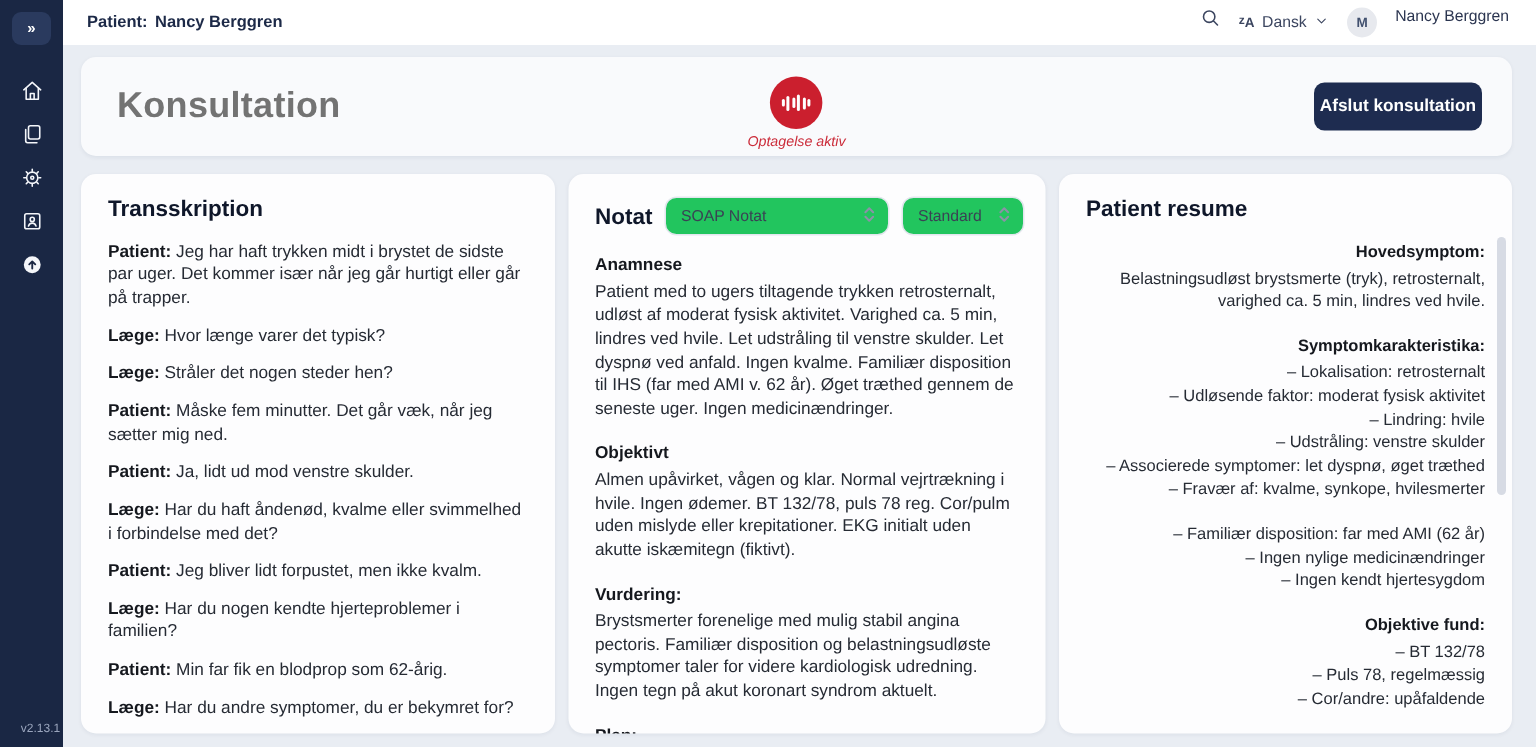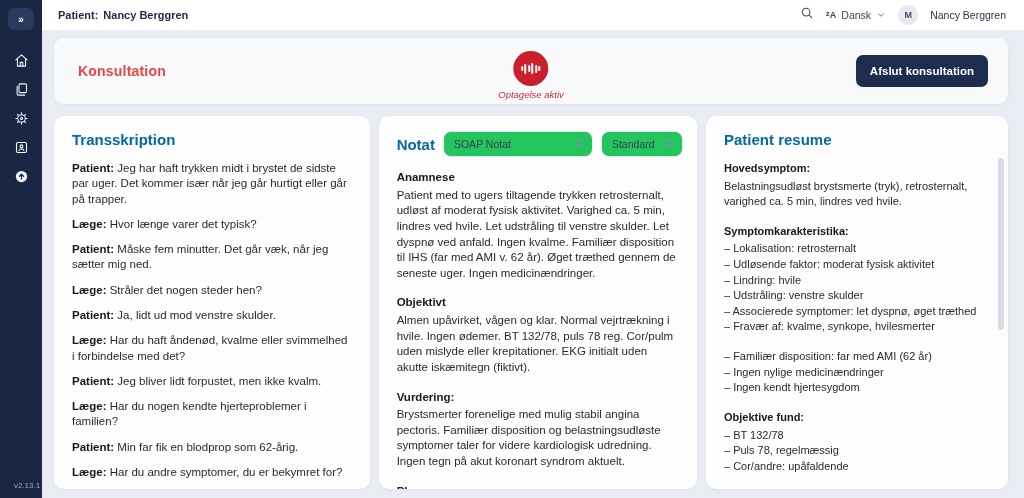--- a/index.html
+++ b/index.html
@@ -29,21 +29,21 @@
     position:absolute; bottom:8px; left:12px; right:0; text-align:center;
     font-size:8px; color:#9aa5bd;
   }
   
   .topbar {
     position:absolute; left:42px; right:0; top:0; height:30px; background:#ffffff;
     display:flex; align-items:center; padding:0 18px 0 16px;
   }
   .patient-label, .patient-name { font-size:11px; font-weight:700; color:#1c2947; }
   .patient-name { margin-left:5px; }
-  .topbar-right { margin-left:auto; display:flex; align-items:center; gap:12px; }
+  .topbar-right { margin-left:auto; display:flex; gap:12px; }
   .search-ic svg { width:14px; height:14px; stroke:#3c4660; fill:none; stroke-width:1.8; stroke-linecap:round; }
   .lang { display:flex; align-items:center; gap:5px; cursor:pointer; }
   .trans-ic { font-size:10px; color:#3c4660; font-weight:700; line-height:1; }
   .trans-ic .tz { font-size:8px; vertical-align:top; }
   .trans-ic .ta { font-size:9px; vertical-align:bottom; }
   .lang-label { font-size:10.5px; color:#3c4660; }
   .chev svg { width:10px; height:10px; stroke:#3c4660; fill:none; stroke-width:1.8; stroke-linecap:round; stroke-linejoin:round; }
   .avatar {
     width:20px; height:20px; border-radius:50%; background:#e7e9ee;
     display:flex; align-items:center; justify-content:center;
@@ -54,52 +54,52 @@
   .main {
     position:absolute; left:42px; right:0; top:30px; bottom:0;
     background:#e9edf3; padding:8px 16px 9px 12px;
     display:flex; flex-direction:column;
   }
   .consult-card {
     background:#f9fafc; border-radius:10px; height:66px; flex:0 0 66px;
     box-shadow:0 1px 3px rgba(23,36,66,.06);
     display:flex; align-items:center; padding:0 20px 0 24px; position:relative;
   }
-  .consult-title { font-size:14px; font-weight:800; color:#ef4444; letter-spacing:.2px; }
+  .consult-title { font-size:24px; font-weight:800; color:#737373; letter-spacing:.2px; }
   .record-wrap {
     position:absolute; left:50%; transform:translateX(-50%); top:13px;
     display:flex; flex-direction:column; align-items:center; gap:3px;font-style:italic;
   }
   .record-circle {
     width:35px; height:35px; border-radius:50%; background:#cb1f2e;
     display:flex; align-items:center; justify-content:center; gap:1.5px; cursor:pointer;
   }
   .record-circle i { display:block; width:2px; background:#fff; border-radius:1px; }
   .record-circle i:nth-child(1){height:5px;}
   .record-circle i:nth-child(2){height:10px;}
   .record-circle i:nth-child(3){height:7px;}
   .record-circle i:nth-child(4){height:11px;}
   .record-circle i:nth-child(5){height:8px;}
   .record-circle i:nth-child(6){height:5px;}
   .record-label { font-size:9.5px; color:#cb2b39; }
   .end-btn {
     margin-left:auto; background:#1e2c50; color:#fff; border:none; cursor:pointer;
     font-family:inherit; font-size:11.5px; font-weight:700;
-    padding:10px 14px; border-radius:7px;
+    padding:10px 4px; border-radius:7px;
   }
   
   .panels { display:flex; gap:9px; margin-top:12px; flex:1; min-height:0; }
   .panel {
     background:#fdfdfe; border-radius:10px; box-shadow:0 1px 3px rgba(23,36,66,.06);
     padding:15px 18px; overflow:hidden; position:relative;
   }
   .panel-1 { flex:1.03; }
   .panel-2 { flex:1.04; }
-  .panel-3 { flex:0.98; }
-  .panel-title { font-size:15px; font-weight:800; color:#0369a1; }
+  .panel-3 { flex:0.98;text-align:right; }
+  .panel-title { font-size:15px; font-weight:800; color:#0f172a; }
   .panel-head { display:flex; align-items:center; gap:8px; }
   .selects { margin-left:auto; display:flex; gap:8px; }
   .select-box {
     height:26px; border:1px solid #e3e6ee; border-radius:8px; background:#22c55e;
     display:flex; align-items:center; padding:0 8px 0 10px; cursor:pointer;
     font-size:10.5px; color:#3a4254;
   }
   .select-box.wide { width:150px; }
   .select-box.narrow { width:82px; }
   .select-box .sel-val { flex:1; }
@@ -209,23 +209,23 @@
 
     <section class="panel panel-1">
       <div class="panel-head">
         <h2 class="panel-title">Transskription</h2>
       </div>
       <div class="messages">
   <p class="message"><span class="speaker">Patient:</span><span> Jeg har haft trykken midt i brystet de sidste par uger. Det kommer især når jeg går hurtigt eller går på trapper.</span></p>
 
   <p class="message"><span class="speaker">Læge:</span><span> Hvor længe varer det typisk?</span></p>
 
+  <p class="message"><span class="speaker">Læge:</span><span> Stråler det nogen steder hen?</span></p>
+
   <p class="message"><span class="speaker">Patient:</span><span> Måske fem minutter. Det går væk, når jeg sætter mig ned.</span></p>
-
-  <p class="message"><span class="speaker">Læge:</span><span> Stråler det nogen steder hen?</span></p>
 
   <p class="message"><span class="speaker">Patient:</span><span> Ja, lidt ud mod venstre skulder.</span></p>
 
   <p class="message"><span class="speaker">Læge:</span><span> Har du haft åndenød, kvalme eller svimmelhed i forbindelse med det?</span></p>
 
   <p class="message"><span class="speaker">Patient:</span><span> Jeg bliver lidt forpustet, men ikke kvalm.</span></p>
 
   <p class="message"><span class="speaker">Læge:</span><span> Har du nogen kendte hjerteproblemer i familien?</span></p>
 
   <p class="message"><span class="speaker">Patient:</span><span> Min far fik en blodprop som 62-årig.</span></p>

